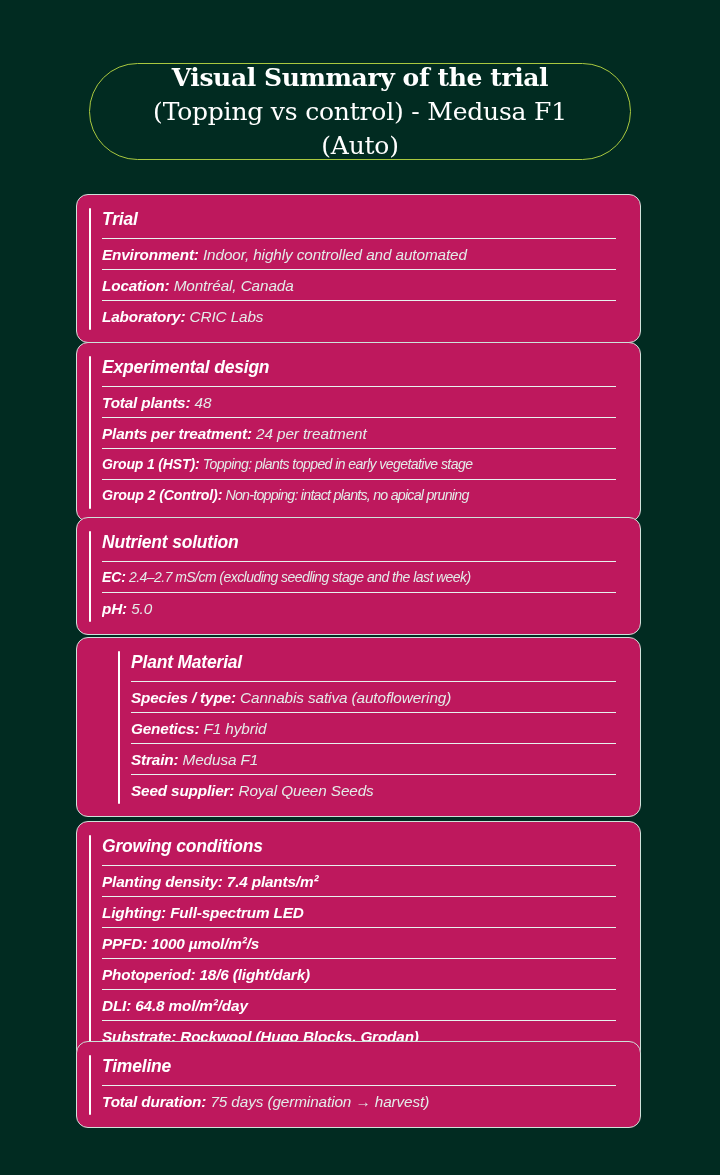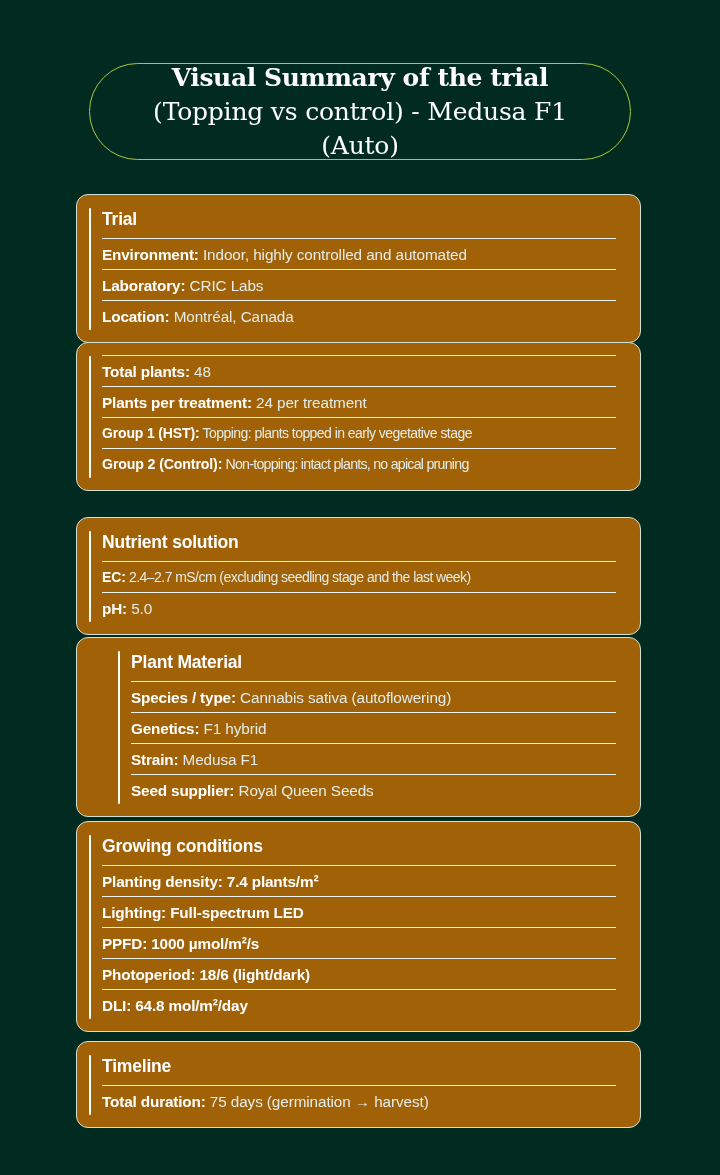--- a/index.html
+++ b/index.html
@@ -51,22 +51,23 @@
   }
 
   
   .card {
     position: absolute;
     left: 76px;
     width: 565px;
     box-sizing: border-box;
     border: 1.3px solid #cfe2da;
     border-radius: 12px;
-    background: #a16207;
+    background: #be185d;
     padding: 12px 24px 11px 12px;
+    font-style: italic;
   }
   .card-inner {
     position: relative;
     padding-left: 13px;
   }
   .accent-bar {
     position: absolute;
     left: 0;
     top: 1px;
     bottom: 1px;
@@ -131,31 +132,32 @@
   </div>
 
   <div class="card" style="top:194px;">
     <div class="card-inner">
       <div class="accent-bar"></div>
       <div class="card-head">Trial</div>
       <div class="row">
         <span class="lbl">Environment:</span><span class="val"> Indoor, highly controlled and automated</span>
       </div>
       <div class="row">
+        <span class="lbl">Location:</span><span class="val"> Montréal, Canada</span>
+      </div>
+      <div class="row">
         <span class="lbl">Laboratory:</span><span class="val"> CRIC Labs</span>
       </div>
-      <div class="row">
-        <span class="lbl">Location:</span><span class="val"> Montréal, Canada</span>
-      </div>
     </div>
   </div>
 
   <div class="card" style="top:342px;">
     <div class="card-inner">
       <div class="accent-bar"></div>
+      <div class="card-head">Experimental design</div>
       <div class="row">
         <span class="lbl">Total plants:</span><span class="val"> 48</span>
       </div>
       <div class="row">
         <span class="lbl">Plants per treatment:</span><span class="val"> 24 per treatment</span>
       </div>
       <div class="row tight">
         <span class="lbl">Group 1 (HST):</span><span class="val"> Topping: plants topped in early vegetative stage</span>
       </div>
       <div class="row tighter">
@@ -208,20 +210,23 @@
       </div>
       <div class="row all-bold">
         <span class="lbl">PPFD: 1000 µmol/m²/s</span>
       </div>
       <div class="row all-bold">
         <span class="lbl">Photoperiod: 18/6 (light/dark)</span>
       </div>
       <div class="row all-bold">
         <span class="lbl">DLI: 64.8 mol/m²/day</span>
       </div>
+      <div class="row all-bold">
+        <span class="lbl">Substrate: Rockwool (Hugo Blocks, Grodan)</span>
+      </div>
     </div>
   </div>
 
   <div class="card" style="top:1041px;">
     <div class="card-inner">
       <div class="accent-bar"></div>
       <div class="card-head">Timeline</div>
       <div class="row">
         <span class="lbl">Total duration:</span><span class="val"> 75 days (germination → harvest)</span>
       </div>

